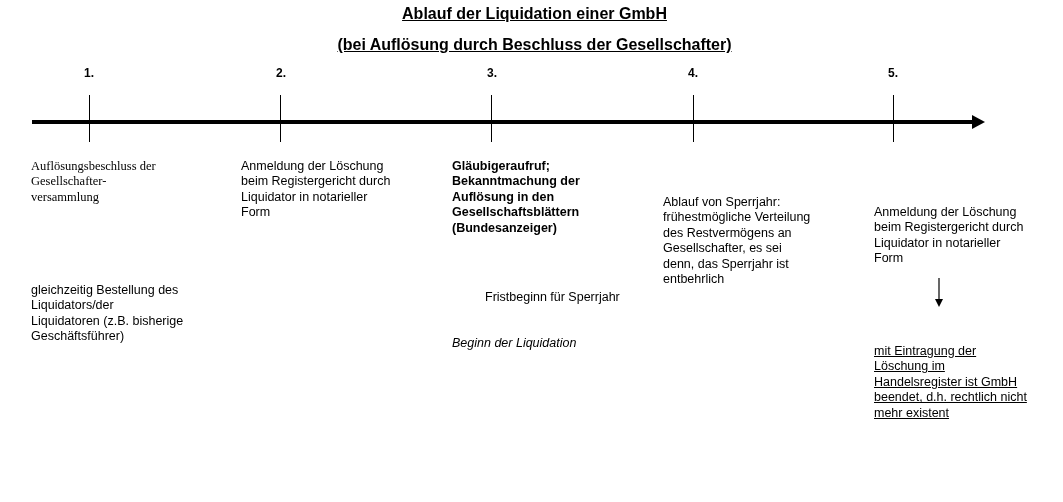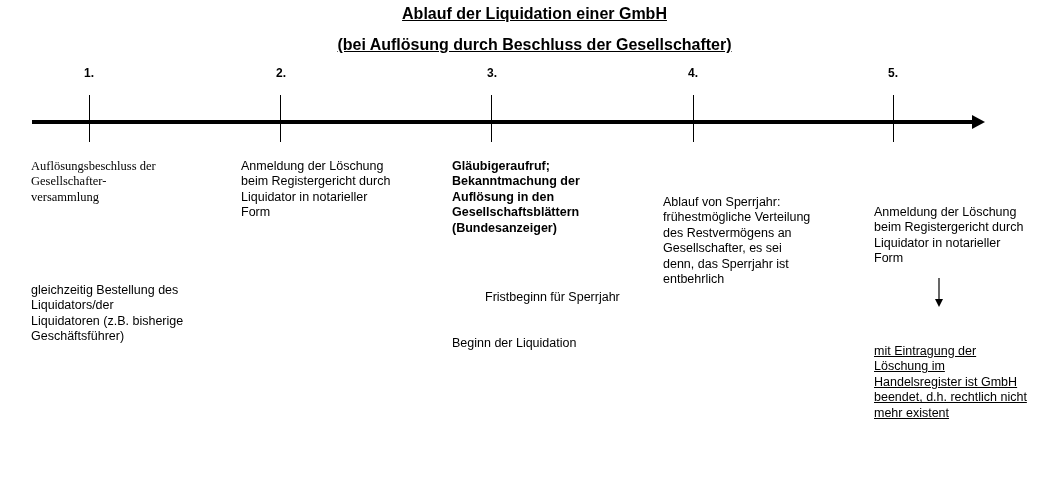--- a/index.html
+++ b/index.html
@@ -51,21 +51,21 @@
 beim Registergericht durch
 Liquidator in notarieller
 Form</div>
 
 <div class="txt" style="left:452px; top:159px;font-weight:bold;">Gläubigeraufruf;
 Bekanntmachung der
 Auflösung in den
 Gesellschaftsblättern
 (Bundesanzeiger)</div>
 <div class="txt" style="left:472px; top:290px;margin-left:13px;">Fristbeginn für Sperrjahr</div>
-<div class="txt" style="left:452px; top:336px;">Beginn der Liquidation</div>
+<div class="txt" style="left:452px; top:336px;font-style:italic;">Beginn der Liquidation</div>
 
 <div class="txt" style="left:663px; top:159px;margin-top:36px;">Ablauf von Sperrjahr:
 frühestmögliche Verteilung
 des Restvermögens an
 Gesellschafter, es sei
 denn, das Sperrjahr ist
 entbehrlich</div>
 
 <div class="txt" style="left:874px; top:205px;">Anmeldung der Löschung
 beim Registergericht durch

